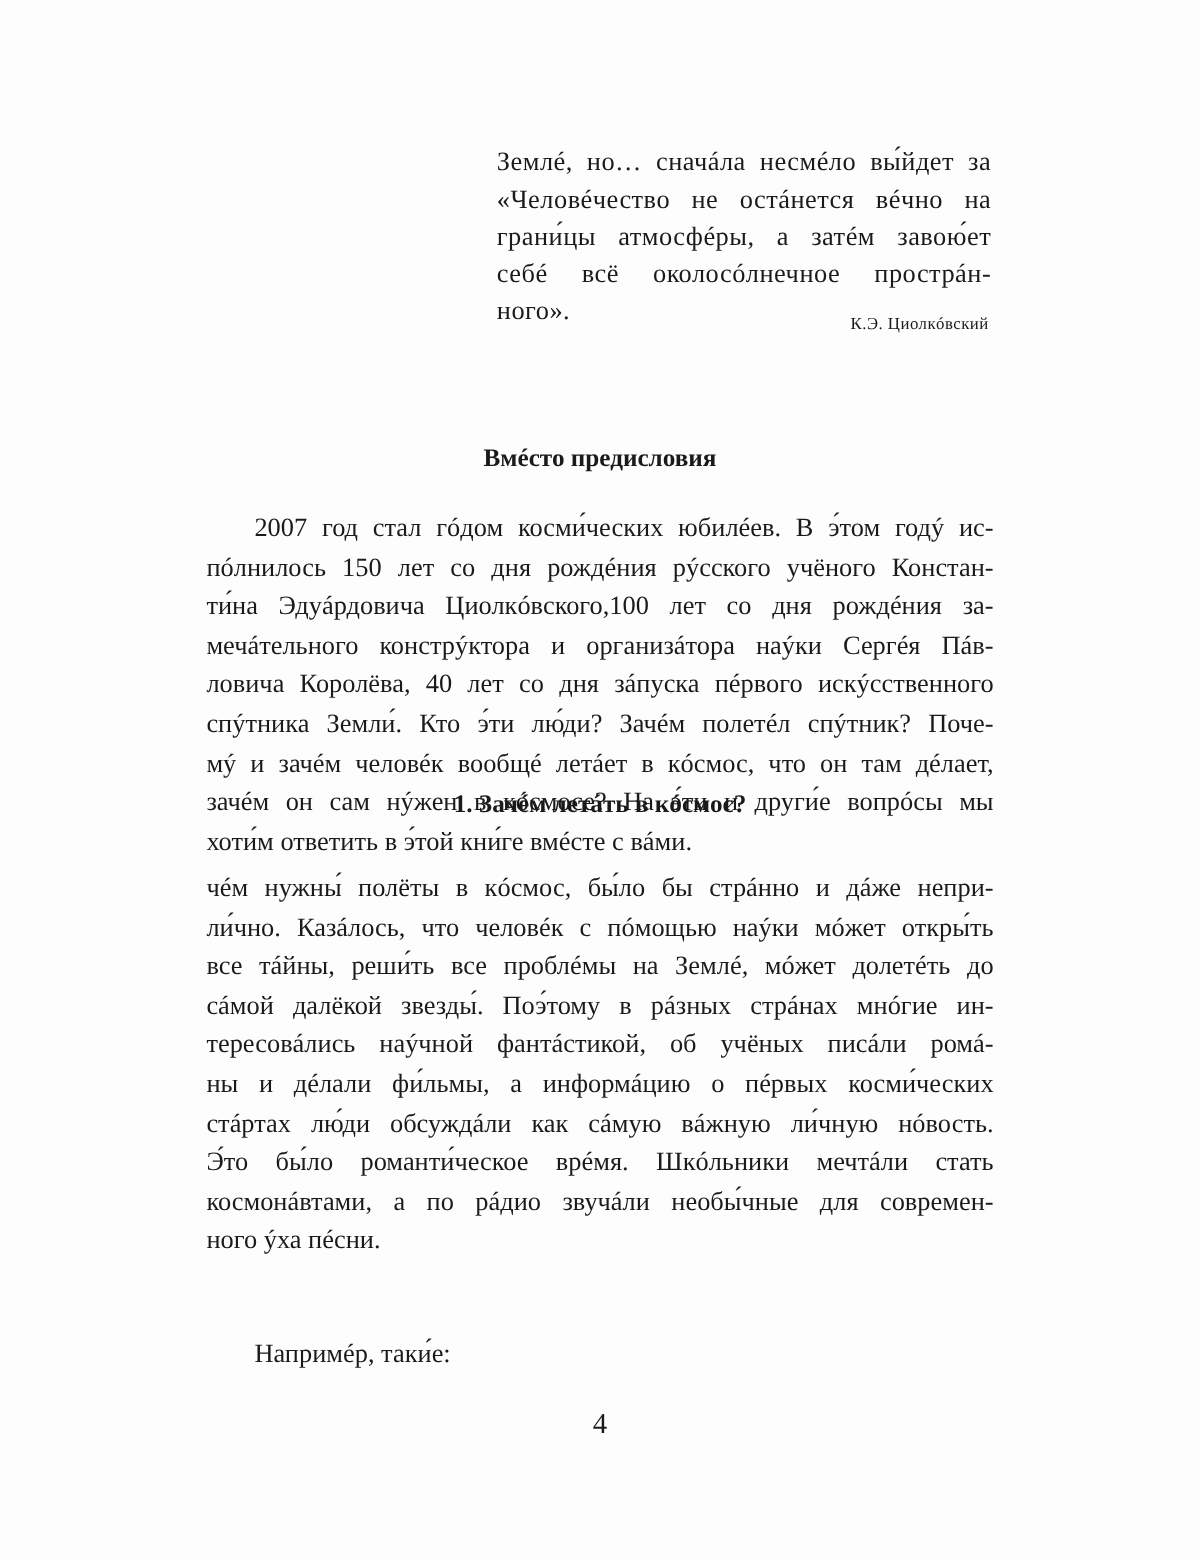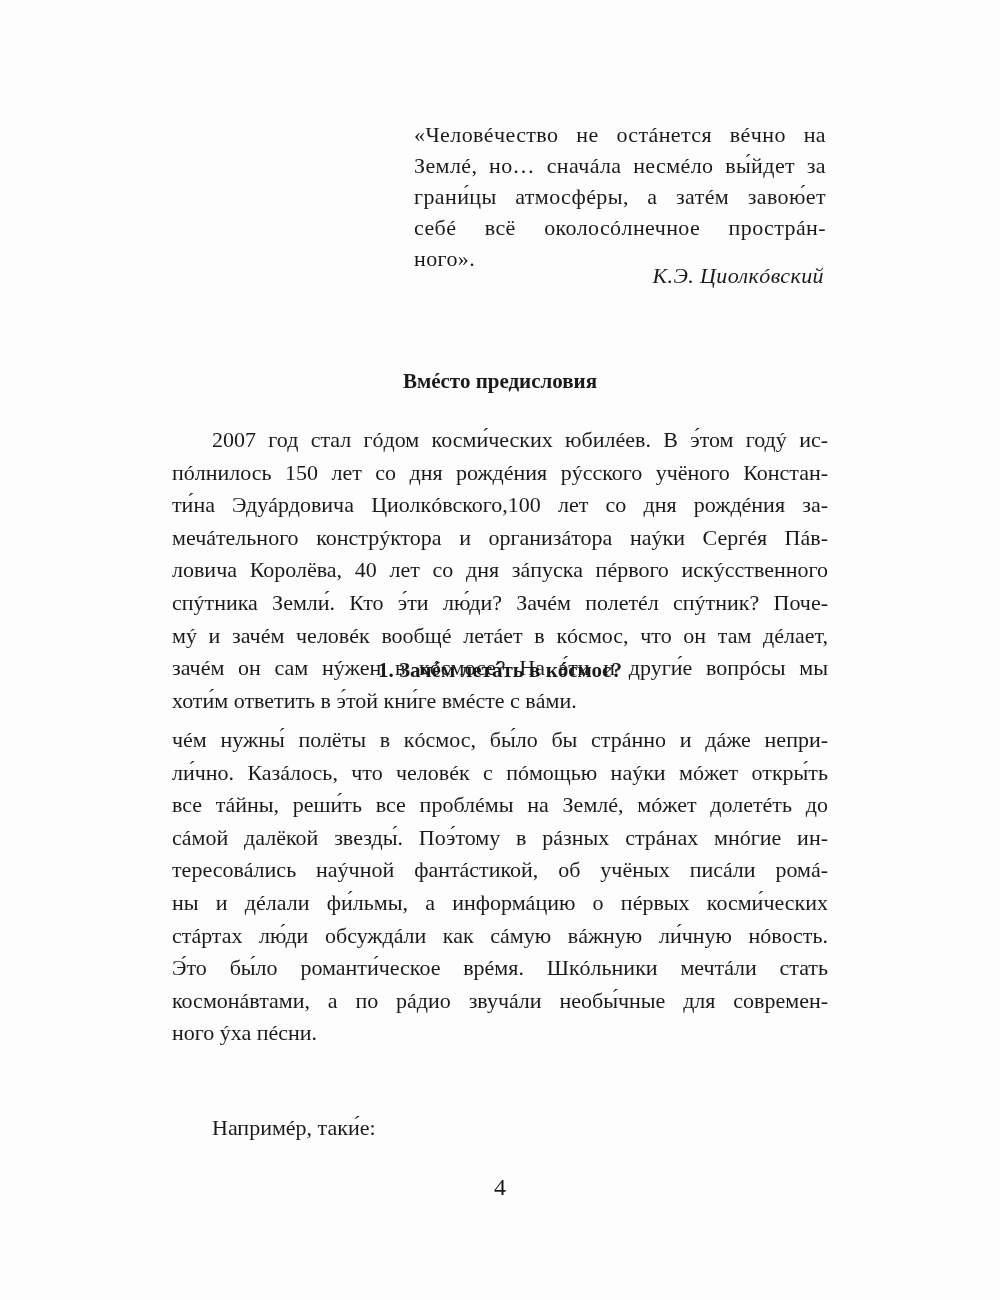--- a/index.html
+++ b/index.html
@@ -31,22 +31,21 @@
       text-align-last: justify;
       white-space: nowrap;
     }
     .epigraph .line.last {
       text-align-last: left;
     }
     .epigraph-author {
       position: absolute;
       right: 176px;
       top: 263px;
-      font-size: 22px;
-      font-style: italic;
+      font-size: 14px;
       letter-spacing: 0.4px;
     }
     .heading {
       position: absolute;
       left: 172px;
       width: 656px;
       text-align: center;
       font-size: 21px;
       font-weight: bold;
     }
@@ -80,22 +79,22 @@
       width: 1000px;
       top: 1174px;
       text-align: center;
       font-size: 24px;
     }
   </style>
 </head>
 <body>
 
 <div class="epigraph">
+  <span class="line">Землé, но… сначáла несмéло вы́йдет за</span>
   <span class="line">«Человéчество не остáнется вéчно на</span>
-  <span class="line">Землé, но… сначáла несмéло вы́йдет за</span>
   <span class="line">грани́цы атмосфéры, а затéм завою́ет</span>
   <span class="line">себé всё околосóлнечное прострáн-</span>
   <span class="line last">ного».</span>
 </div>
 <div class="epigraph-author">К.Э. Циолкóвский</div>
 
 <div class="heading h1">Вмéсто предисловия</div>
 
 <div class="para p1">
   <span class="line indent">2007 год стал гóдом косми́ческих юбилéев. В э́том годý ис-</span>

